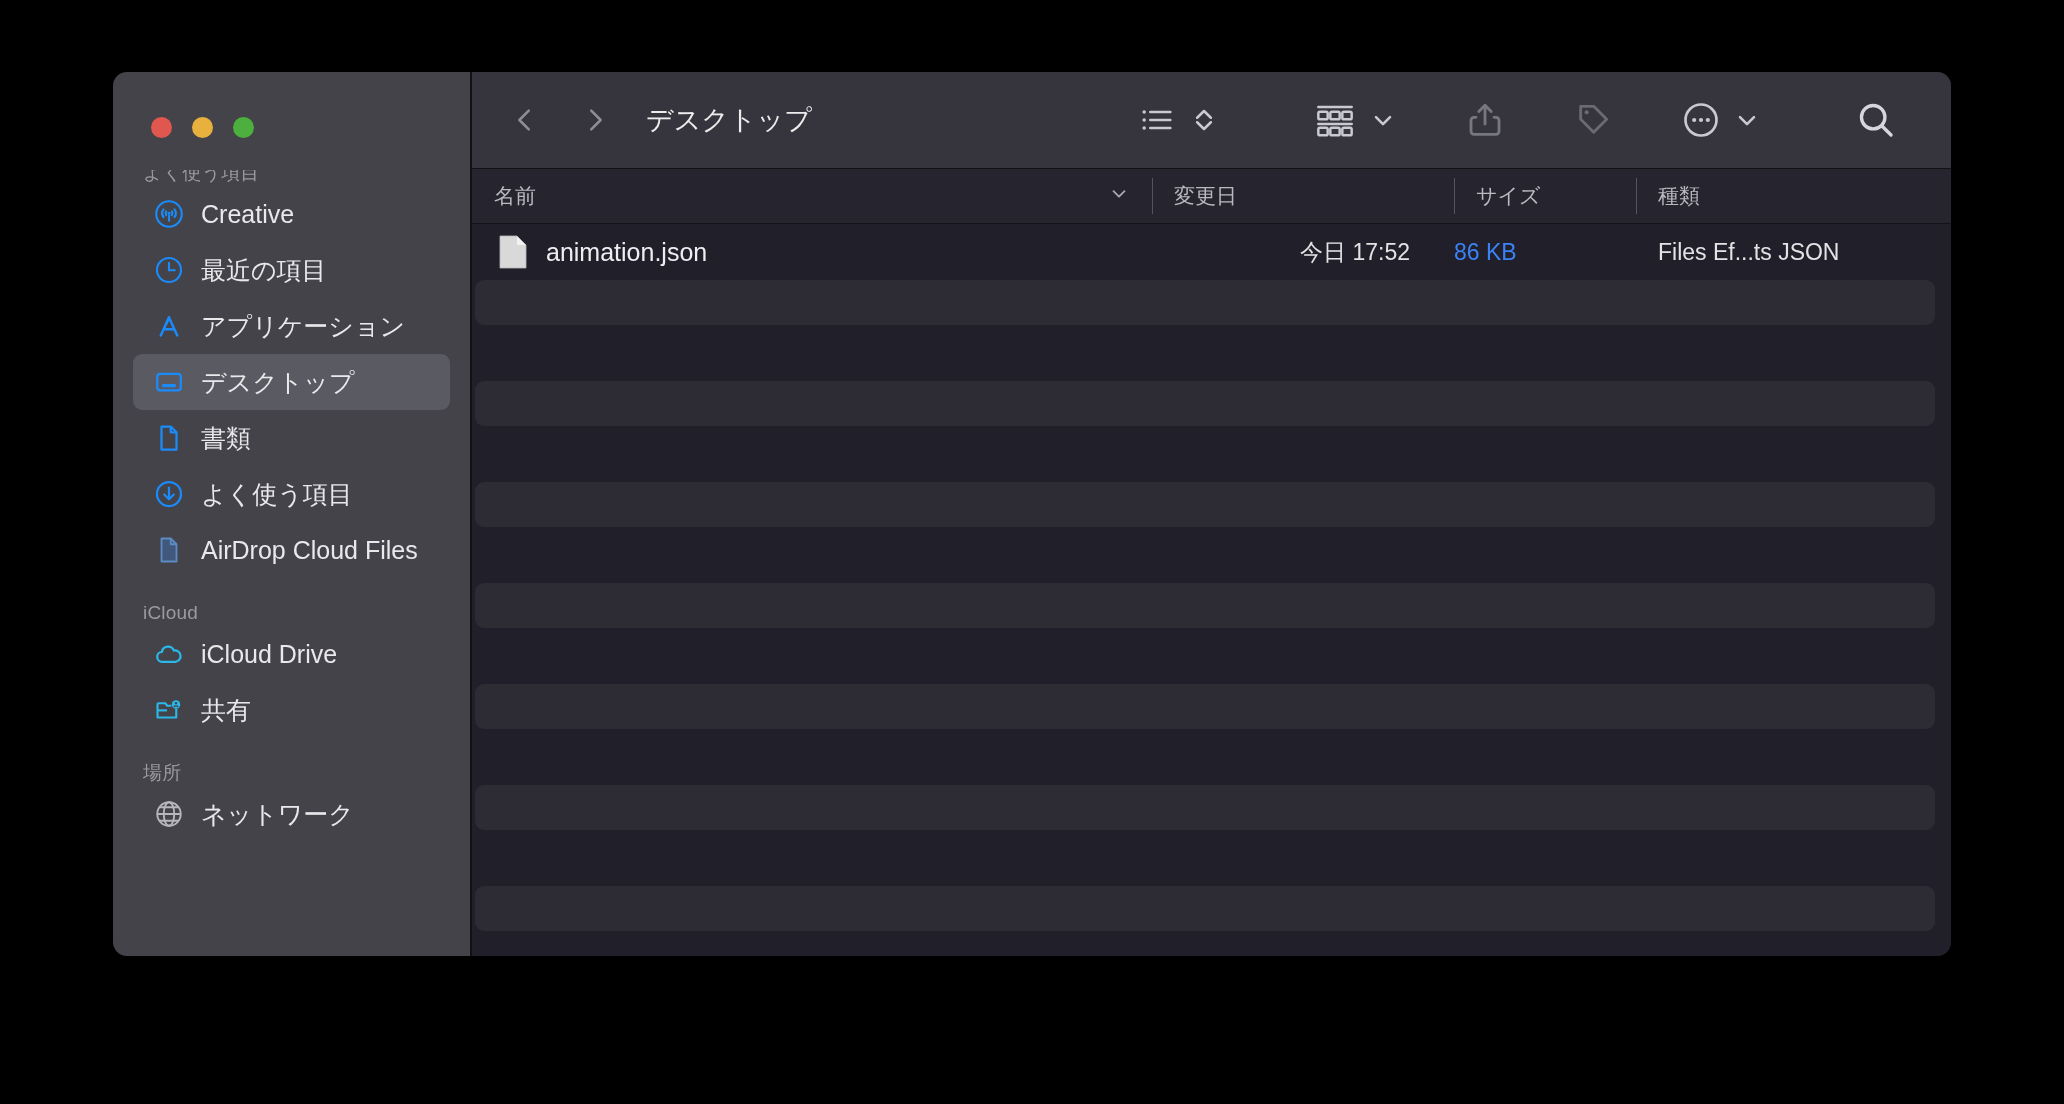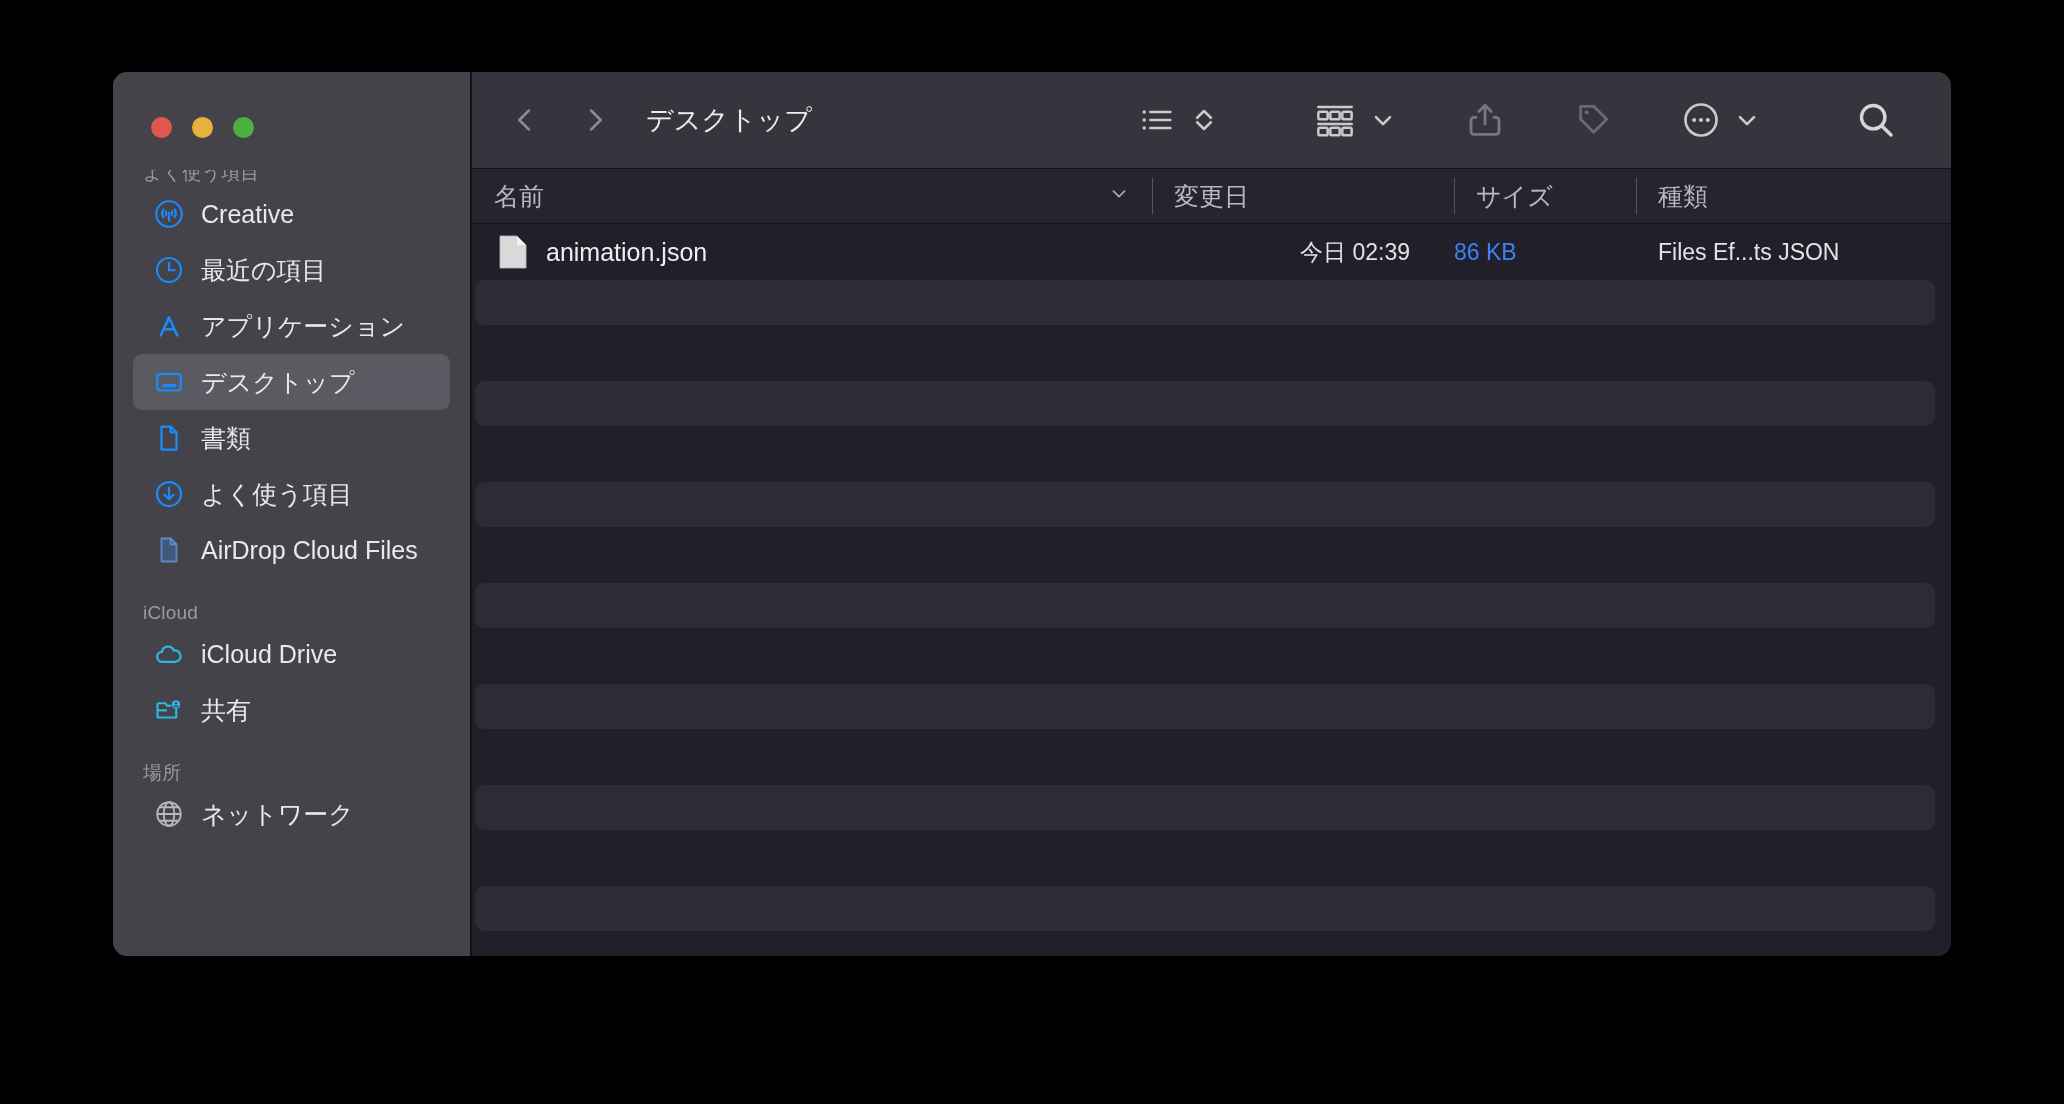--- a/index.html
+++ b/index.html
@@ -169,21 +169,21 @@
     display: flex;
     align-items: stretch;
     border-bottom: 1px solid #131219;
     position: relative;
   }
   .col {
     display: flex;
     align-items: center;
     position: relative;
     color: #b9b9c0;
-    font-size: 25px;
+    font-size: 21px;
     box-sizing: border-box;
   }
   .col .col-text { padding-left: 22px; }
   .col + .col::before {
     content: "";
     position: absolute;
     left: 0;
     top: 9px;
     bottom: 9px;
     width: 1px;
@@ -544,20 +544,20 @@
         <div class="fr-name">
           <span class="fr-icon">
             <svg width="30" height="34" viewBox="0 0 30 34">
               <path d="M2 1h17l9 9v23H2z" fill="#d9d9d9"></path>
               <path d="M19 1l9 9h-9z" fill="#f2f2f2"></path>
               <path d="M2 1h17l9 9v23H2z" fill="none" stroke="#b9b9b9" stroke-width="0.8"></path>
             </svg>
           </span>
           <span class="fr-text">animation.json</span>
         </div>
-        <div class="fr-date">今日 02:39</div>
+        <div class="fr-date">今日 17:52</div>
         <div class="fr-size">86 KB</div>
         <div class="fr-kind">Files Ef...ts JSON</div>
       </div>
 
     </div>
   </div>
 </div>
 
 </body></html>

